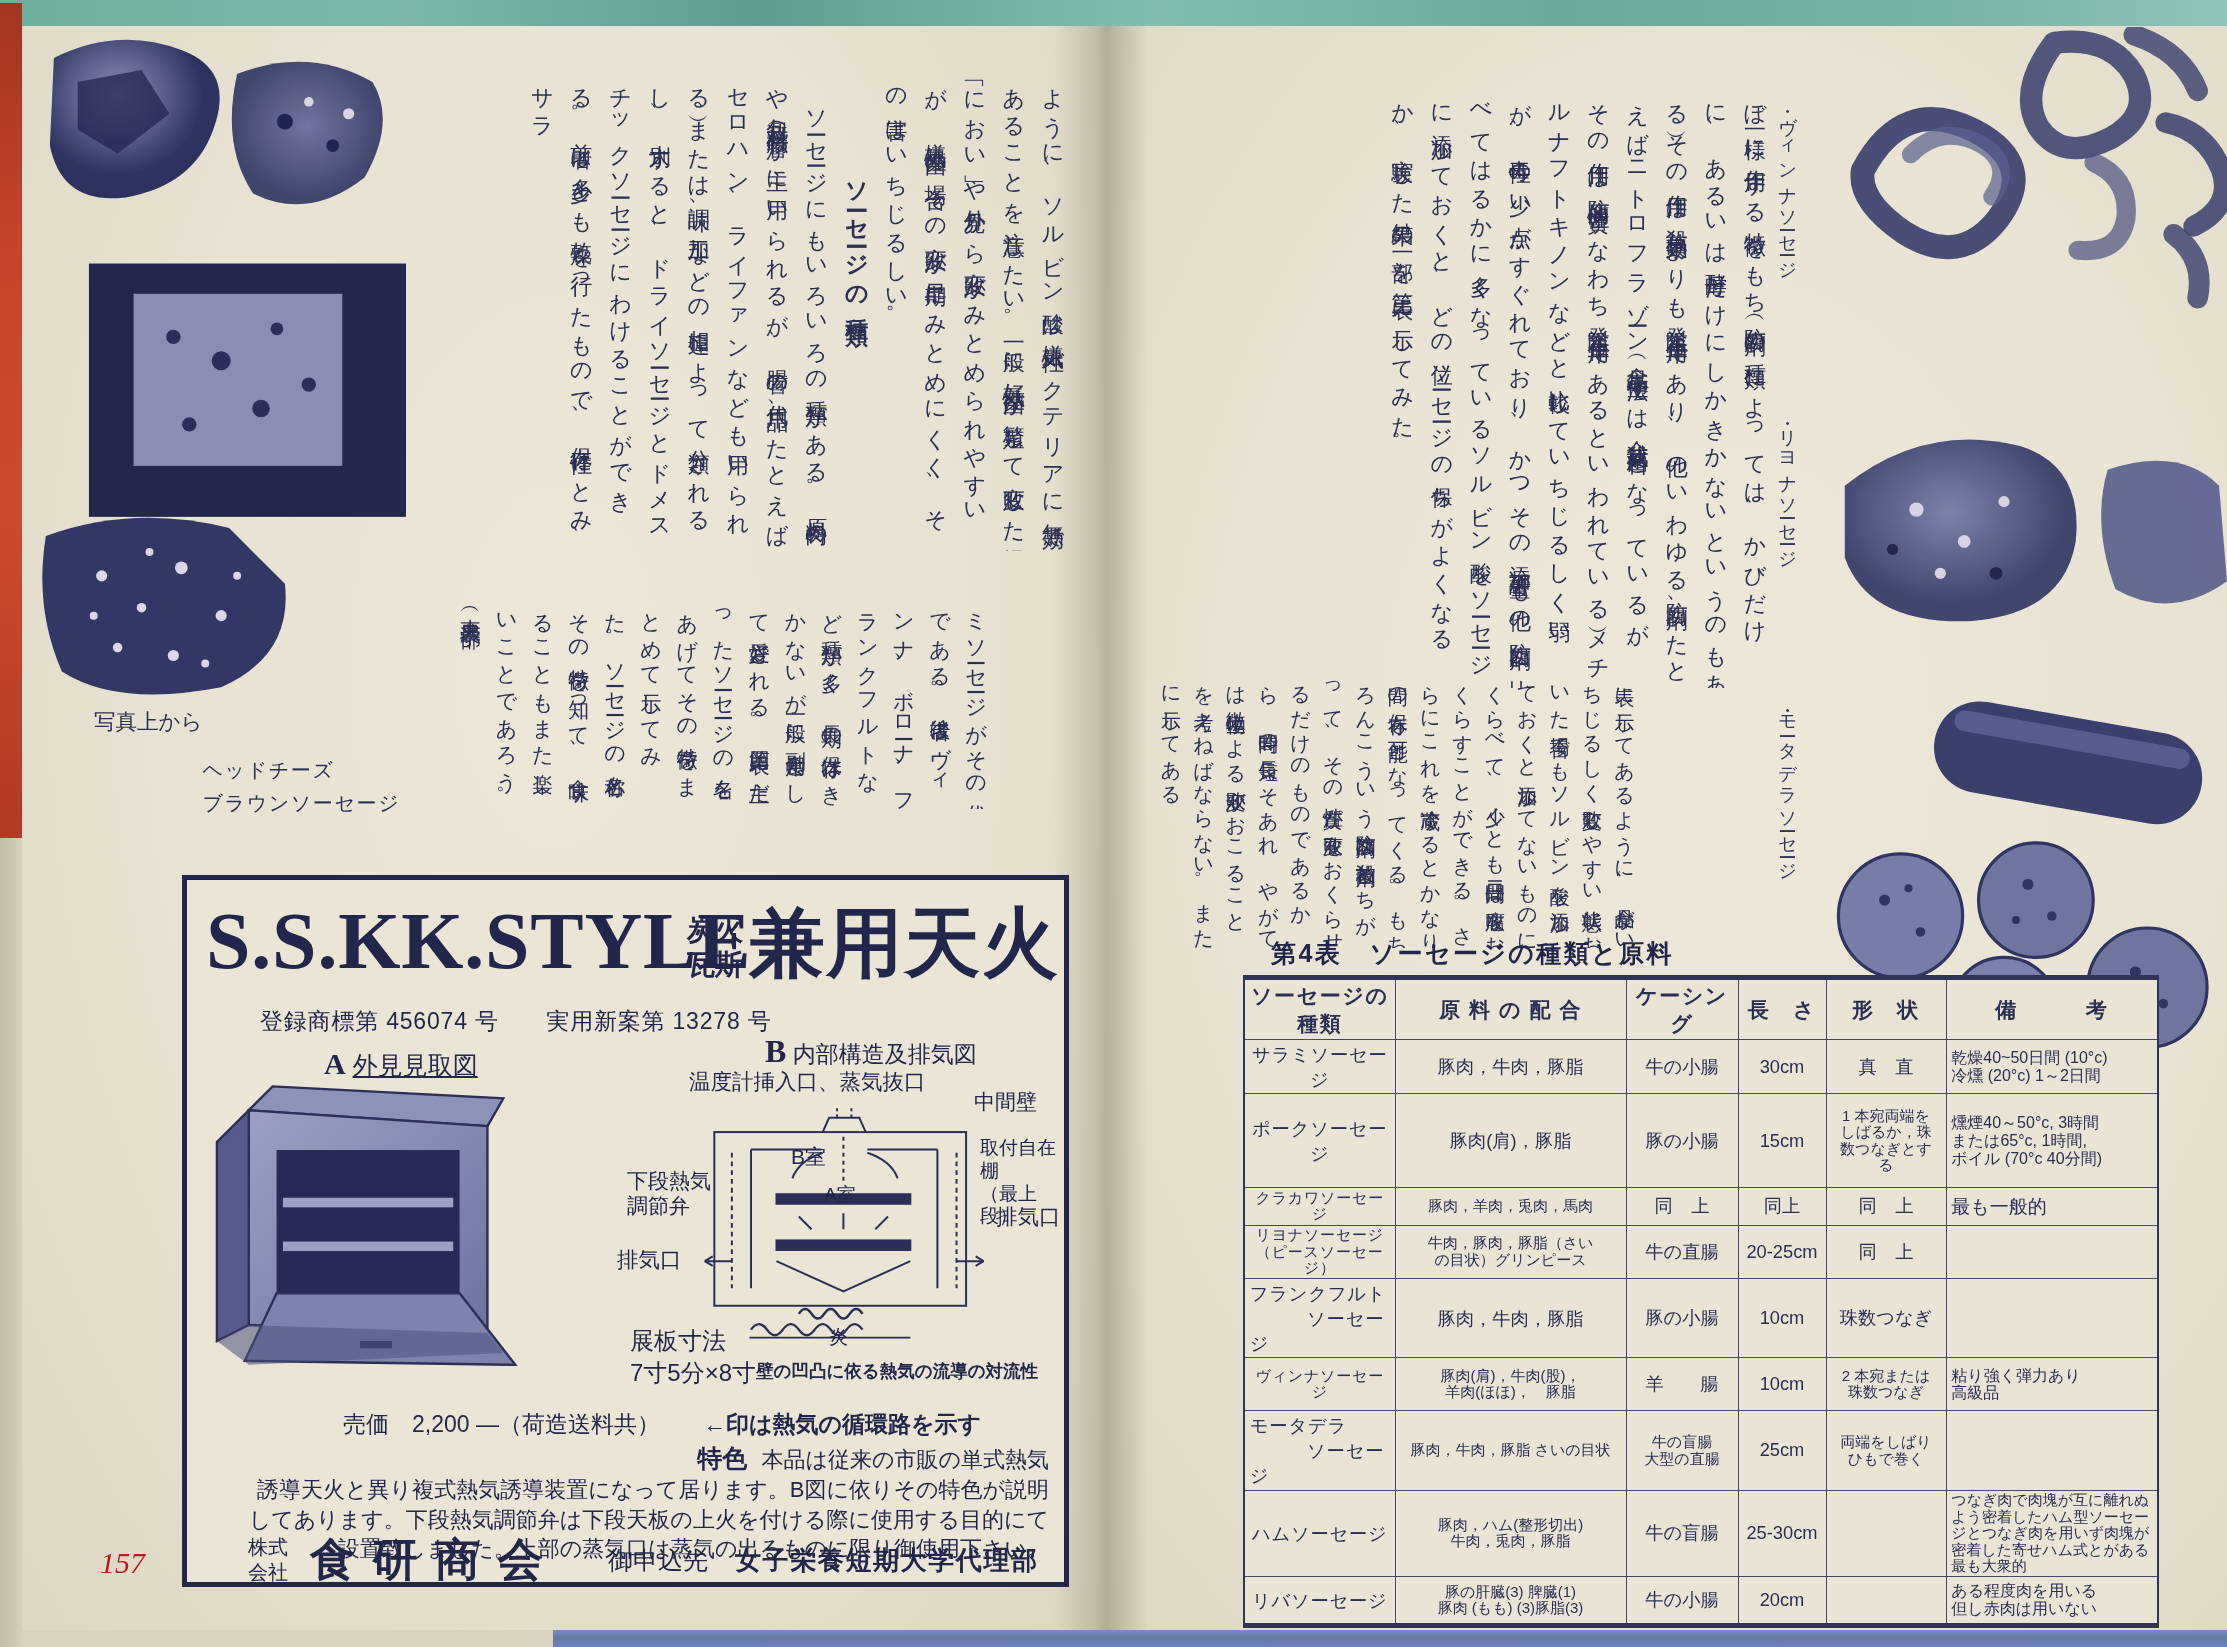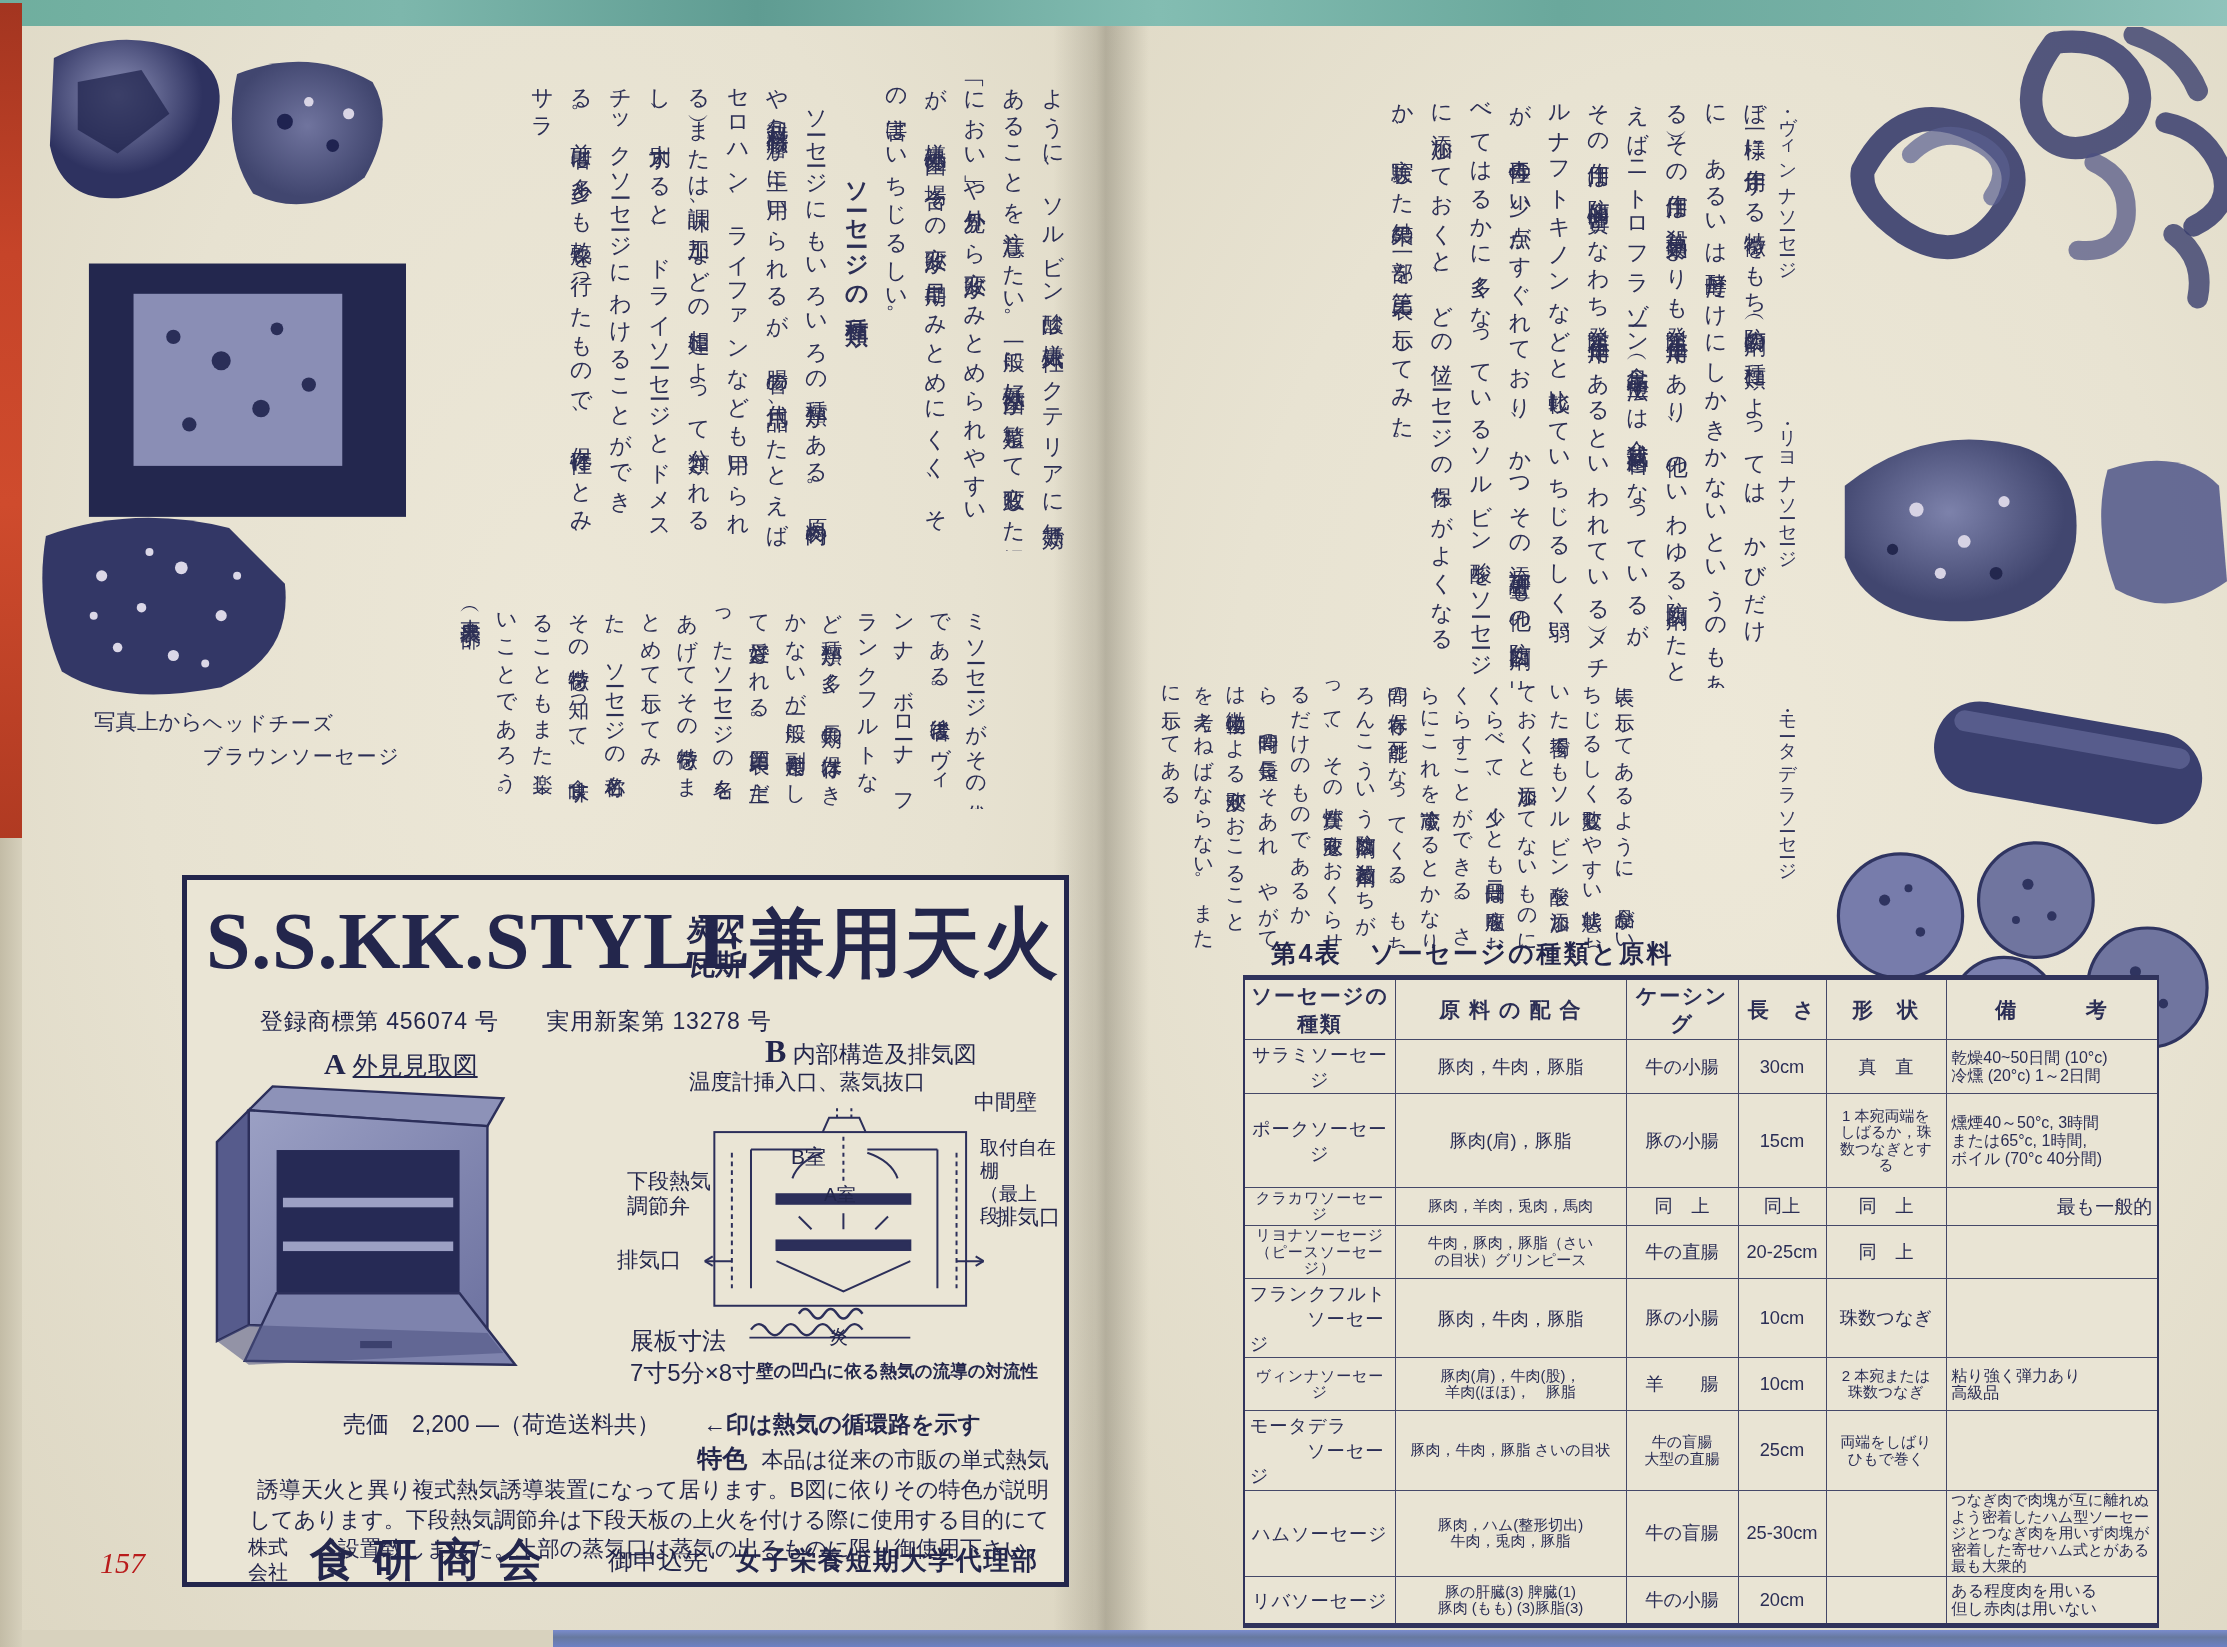--- a/index.html
+++ b/index.html
@@ -35,21 +35,21 @@
   .vcaption{position:absolute;writing-mode:vertical-rl;text-orientation:upright;
     font-size:18.3px;letter-spacing:2.4px;color:#32355c;}
 
   
   .ph{position:absolute;}
   svg{display:block;}
 
   
   .caption-left{position:absolute;left:94px;top:707px;display:flex;
     font-size:21.5px;color:#2c2f55;}
-  .caption-left .cap-lines{font-size:20px;line-height:1.65;letter-spacing:1.6px;}
+  .caption-left .cap-lines{font-size:20px;line-height:1.65;letter-spacing:1.6px;margin-top:47px;}
 
   
   .ad{position:absolute;left:182px;top:875px;width:887px;height:712px;
     border:5.6px solid #23264c;background:#eae5d5;box-sizing:border-box;color:#23264c;}
   .ad-brand{position:absolute;left:19px;top:16px;font-family:"Liberation Serif",serif;
     font-weight:bold;font-size:80px;letter-spacing:0.8px;color:#23264c;}
   .ad-fuel{position:absolute;left:500px;top:32px;font-size:28px;font-weight:bold;line-height:1.25;white-space:pre-line;}
   .ad-product{position:absolute;left:562px;top:13px;font-size:76px;font-weight:bold;letter-spacing:1.6px;}
   .ad-reg{position:absolute;left:73px;top:126px;font-size:23px;letter-spacing:0.8px;}
   .ad-figb{position:absolute;left:578px;top:153px;font-size:23px;}
@@ -372,21 +372,21 @@
           <td class="c-notes">燻煙40～50°c, 3時間
 または65°c, 1時間,
 ボイル (70°c 40分間)</td>
         </tr>
         <tr style="height:33px;">
           <td class="c-name sm">クラカワソーセージ</td>
           <td class="c-ing sm">豚肉，羊肉，兎肉，馬肉</td>
           <td class="c-cas">同　上</td>
           <td class="c-len">同上</td>
           <td class="c-shape">同　上</td>
-          <td class="c-notes" style="font-size:19px;text-align:right;">最も一般的</td>
+          <td class="c-notes" style="font-size:19px;">最も一般的</td>
         </tr>
         <tr style="height:49px;">
           <td class="c-name sm">リヨナソーセージ
 （ピースソーセージ）</td>
           <td class="c-ing sm">牛肉，豚肉，豚脂（さい
 の目状）グリンピース</td>
           <td class="c-cas">牛の直腸</td>
           <td class="c-len">20-25cm</td>
           <td class="c-shape">同　上</td>
           <td class="c-notes"></td>

